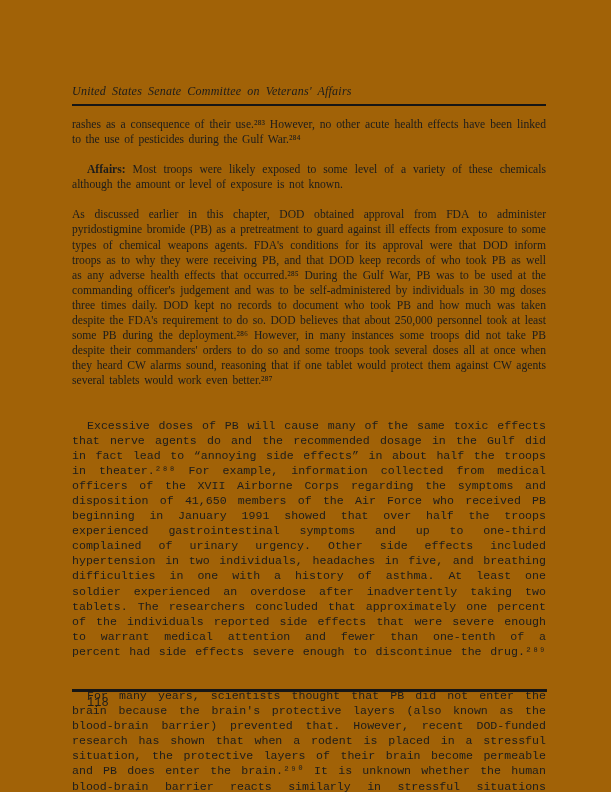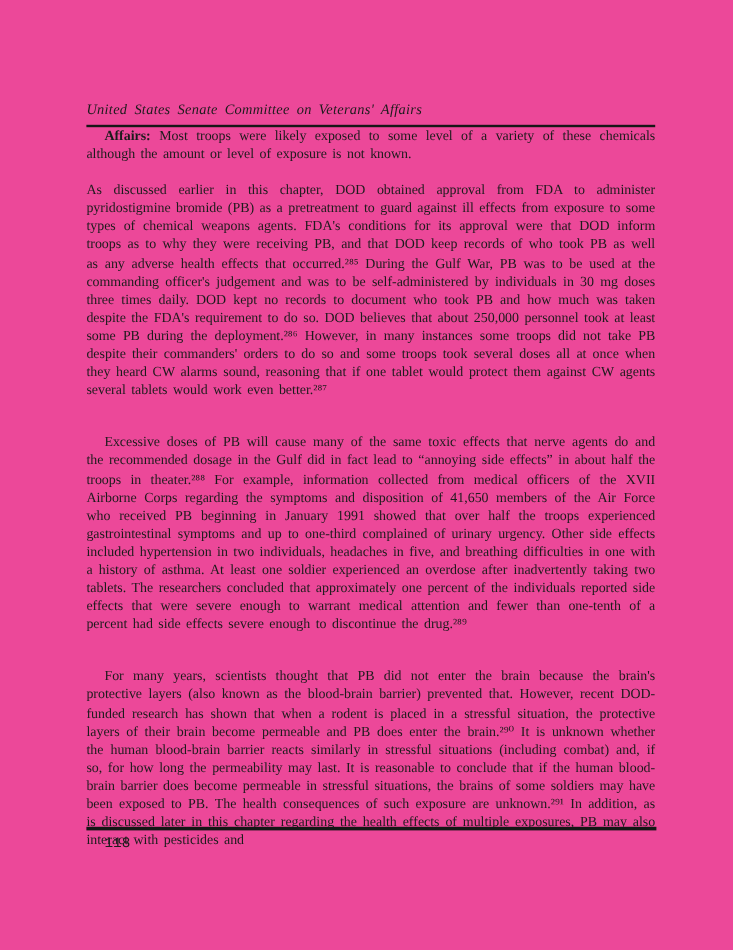--- a/index.html
+++ b/index.html
@@ -4,21 +4,21 @@
 <style>
   html, body {
     margin: 0;
     padding: 0;
     background: #ffffff;
   }
   .page {
     position: relative;
     width: 611px;
     height: 792px;
-    background: #ec4899;
+    background: #a16207;
     font-family: "Liberation Serif", "DejaVu Serif", serif;
     color: #1c1c1c;
     overflow: hidden;
   }
   .content {
     position: absolute;
     left: 72px;
     width: 474px;
     top: 0;
   }
@@ -48,21 +48,21 @@
   }
   .section-heading {
     font-style: italic;
     font-size: 12px;
     margin: 26px 0 25px 0;
     word-spacing: 0.18em;
   }
   .bold {
     font-weight: bold;
   }
-  .mt-lg { margin-top: 29px; }
+  .mt-lg { margin-top: 29px; font-family: Liberation Mono, monospace; }
   .footer-rule {
     position: absolute;
     left: 72px;
     right: 64px;
     top: 689px;
     border-top: 3px solid #161616;
   }
   .page-number {
     position: absolute;
     left: 87px;
@@ -72,20 +72,21 @@
   }
 </style>
 </head>
 <body>
 
 <div class="page">
   <div class="content">
     <div class="running-head">United States Senate Committee on Veterans' Affairs</div>
 
     <div class="body-text">
+      <p class="para first">rashes as a consequence of their use.²⁸³ However, no other acute health effects have been linked to the use of pesticides during the Gulf War.²⁸⁴</p>
 
       <p class="para indent"><span class="bold">Affairs:</span><span> Most troops were likely exposed to some level of a variety of these chemicals although the amount or level of exposure is not known.</span></p>
 
 
       <p class="para">As discussed earlier in this chapter, DOD obtained approval from FDA to administer pyridostigmine bromide (PB) as a pretreatment to guard against ill effects from exposure to some types of chemical weapons agents.  FDA's conditions for its approval were that DOD inform troops as to why they were receiving PB, and that DOD keep records of who took PB as well as any adverse health effects that occurred.²⁸⁵ During the Gulf War, PB was to be used at the commanding officer's judgement and was to be self-administered by individuals in 30 mg doses three times daily.  DOD kept no records to document who took PB and how much was taken despite the FDA's requirement to do so.  DOD believes that about 250,000 personnel took at least some PB during the deployment.²⁸⁶ However, in many instances some troops did not take PB despite their commanders' orders to do so and some troops took several doses all at once when they heard CW alarms sound, reasoning that if one tablet would protect them against CW agents several tablets would work even better.²⁸⁷</p>
 
       <p class="para indent mt-lg">Excessive doses of PB will cause many of the same toxic effects that nerve agents do and the recommended dosage in the Gulf did in fact lead to “annoying side effects” in about half the troops in theater.²⁸⁸  For example, information collected from medical officers of the XVII Airborne Corps regarding the symptoms and disposition of 41,650 members of the Air Force who received PB beginning in January 1991 showed that over half the troops experienced gastrointestinal symptoms and up to one-third complained of urinary urgency.  Other side effects included hypertension in two individuals, headaches in five, and breathing difficulties in one with a history of asthma.  At least one soldier experienced an overdose after inadvertently taking two tablets.  The researchers concluded that approximately one percent of the individuals reported side effects that were severe enough to warrant medical attention and fewer than one-tenth of a percent had side effects severe enough to discontinue the drug.²⁸⁹</p>
 
       <p class="para indent mt-lg">For many years, scientists thought that PB did not enter the brain because the brain's protective layers (also known as the blood-brain barrier) prevented that.  However, recent DOD-funded research has shown that when a rodent is placed in a stressful situation, the protective layers of their brain become permeable and PB does enter the brain.²⁹⁰ It is unknown whether the human blood-brain barrier reacts similarly in stressful situations (including combat) and, if so, for how long the permeability may last.  It is reasonable to conclude that if the human blood-brain barrier does become permeable in stressful situations, the brains of some soldiers may have been exposed to PB.  The health consequences of such exposure are unknown.²⁹¹ In addition, as is discussed later in this chapter regarding the health effects of multiple exposures, PB may also interact with pesticides and</p>
     </div>

